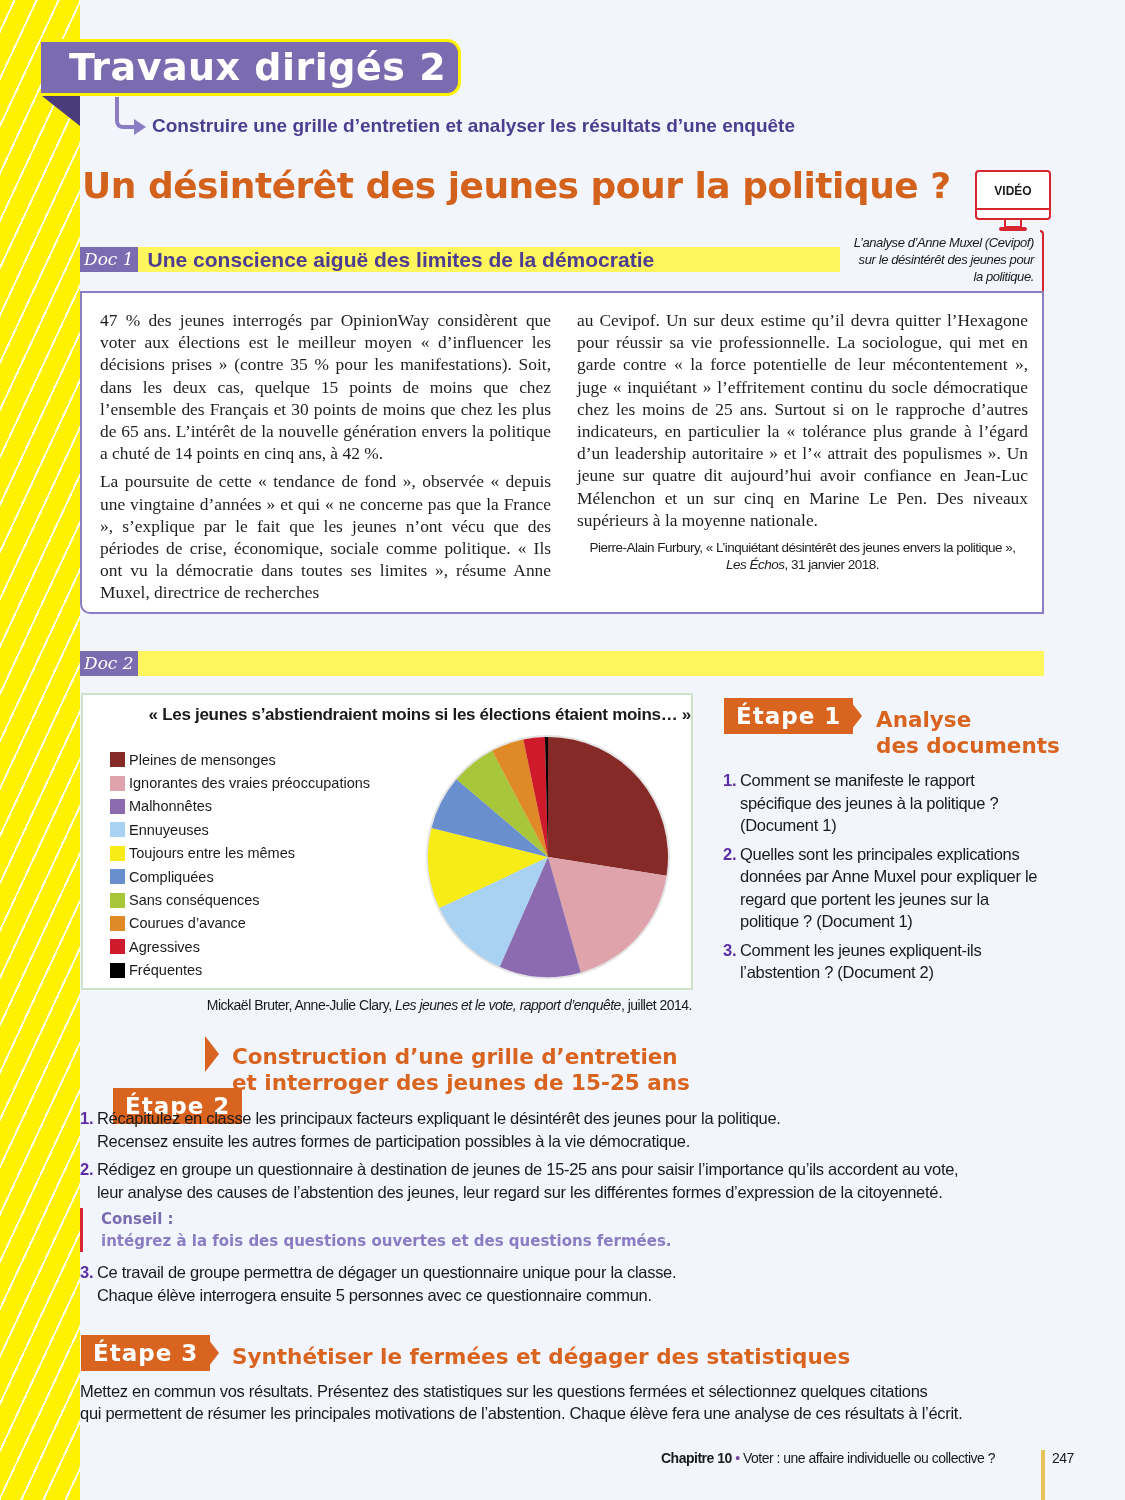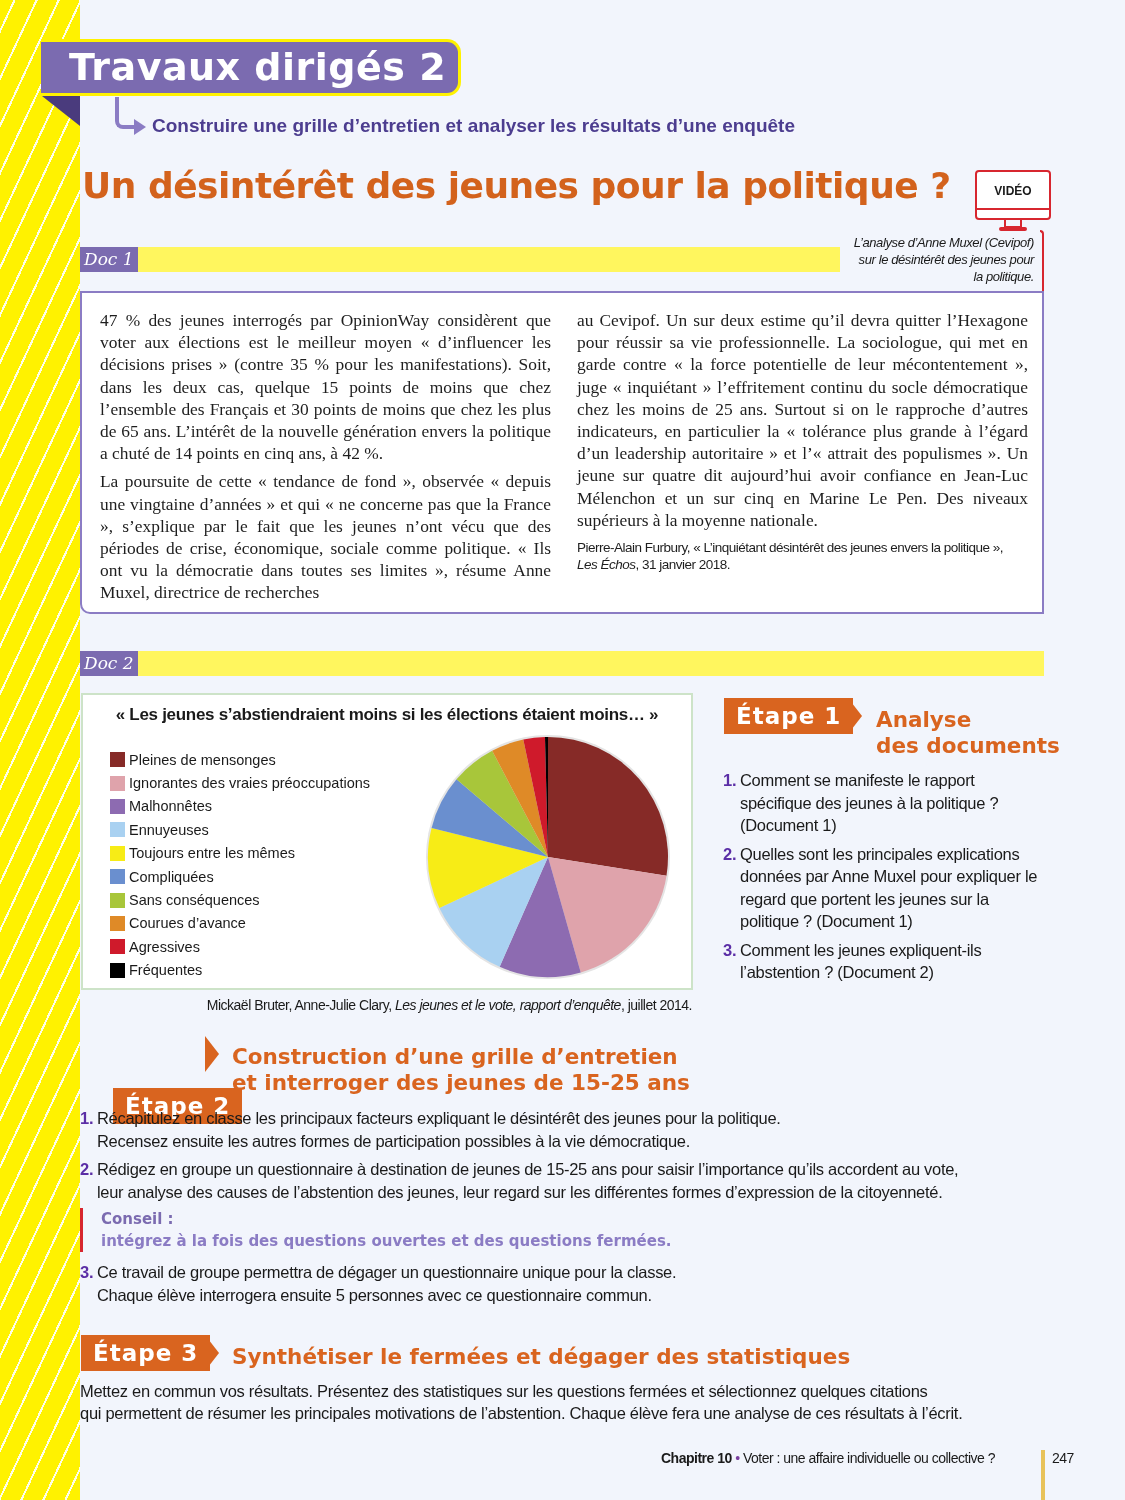--- a/index.html
+++ b/index.html
@@ -19,23 +19,23 @@
   .video-line { position: absolute; left: 1040px; top: 230px; width: 4px; height: 62px; border-top: 2px solid #d7262f; border-right: 2px solid #d7262f; border-radius: 0 6px 0 0; }
   .video-cap { position: absolute; left: 850px; top: 234px; width: 184px; text-align: right; font-style: italic; font-size: 13px; line-height: 17px; letter-spacing: -0.4px; }
   .doc-head { position: absolute; height: 25px; background: #fff65e; display: flex; align-items: center; }
   .doc-tag { background: #7b6bb0; color: #fff; font-family: "DejaVu Serif", serif; font-style: italic; font-size: 17px; height: 25px; line-height: 25px; padding: 0 4px; margin-right: 10px; }
   .doc-title { color: #4c3d8f; font-weight: bold; font-size: 21px; }
   .doc1-box { position: absolute; left: 80px; top: 291px; width: 964px; height: 323px; border: 2px solid #8b7cc4; border-radius: 0 0 0 10px; background: #fff; }
   .col { position: absolute; top: 16px; width: 451px; font-family: "Liberation Serif", serif; font-size: 17.4px; line-height: 22.2px; text-align: justify; color: #1e1e1e; }
   .col p + p { margin-top: 6px; }
   .col-l { left: 18px; }
   .col-r { left: 495px; }
-  .source1 { margin-top: 8px; text-align: left; font-family: "Liberation Sans", sans-serif; font-size: 13.5px; line-height: 17px; letter-spacing: -0.5px; }
+  .source1 { margin-top: 8px; text-align: center; font-family: "Liberation Sans", sans-serif; font-size: 13.5px; line-height: 17px; letter-spacing: -0.5px; }
   .chart-box { position: absolute; left: 81px; top: 693px; width: 612px; height: 297px; border: 2px solid #cde3c8; background: #fff; }
-  .chart-title { position: absolute; left: 0; right: 0; top: 10px; text-align: center; font-weight: bold; font-size: 17px; letter-spacing: -0.3px; }
+  .chart-title { position: absolute; left: 0; right: 0; top: 10px; text-align: right; font-weight: bold; font-size: 17px; letter-spacing: -0.3px; }
   .legend { position: absolute; left: 27px; top: 53px; }
   .leg-item { display: flex; align-items: center; height: 23.4px; font-size: 14.5px; }
   .sw { width: 15px; height: 15px; margin-right: 4px; }
   .pie { position: absolute; left: 340px; top: 40px; }
   .source2 { position: absolute; left: 80px; top: 997px; width: 612px; text-align: right; font-size: 14px; letter-spacing: -0.5px; }
   .etape-tag { position: absolute; height: 36px; background: #d9641f; color: #fff; font-weight: bold; font-size: 23px; line-height: 36px; padding: 0 12px; font-family: "DejaVu Sans", sans-serif; letter-spacing: 1px; }
   .etape-arrow { position: absolute; width: 0; height: 0; border-left: 14px solid #d9641f; border-top: 18px solid transparent; border-bottom: 18px solid transparent; }
   .etape-title { position: absolute; color: #d9641f; font-weight: bold; font-size: 21.5px; line-height: 26px; font-family: "DejaVu Sans", sans-serif; }
   .qlist { position: absolute; font-size: 16.5px; line-height: 22.5px; letter-spacing: -0.3px; }
   .qitem { display: flex; margin-bottom: 6px; }
@@ -62,20 +62,21 @@
   <span>VIDÉO</span>
   <div class="bar"></div>
 </div>
 <div class="video-stand"></div>
 <div class="video-base"></div>
 <div class="video-line"></div>
 <div class="video-cap">L’analyse d’Anne Muxel (Cevipof) sur le désintérêt des jeunes pour la politique.</div>
 
 <div class="doc-head" style="left:80px; top:247px; width:760px;">
   <span class="doc-tag">Doc 1</span>
+  <span class="doc-title">Une conscience aiguë des limites de la démocratie</span>
 </div>
 
 <div class="doc1-box">
   <div class="col col-l">
     <p>47 % des jeunes interrogés par OpinionWay considèrent que voter aux élections est le meilleur moyen « d’influencer les décisions prises » (contre 35 % pour les manifestations). Soit, dans les deux cas, quelque 15 points de moins que chez l’ensemble des Français et 30 points de moins que chez les plus de 65 ans. L’intérêt de la nouvelle génération envers la politique a chuté de 14 points en cinq ans, à 42 %.</p>
     <p>La poursuite de cette « tendance de fond », observée « depuis une vingtaine d’années » et qui « ne concerne pas que la France », s’explique par le fait que les jeunes n’ont vécu que des périodes de crise, économique, sociale comme politique. « Ils ont vu la démocratie dans toutes ses limites », résume Anne Muxel, directrice de recherches</p>
   </div>
   <div class="col col-r">
     <p>au Cevipof. Un sur deux estime qu’il devra quitter l’Hexagone pour réussir sa vie professionnelle. La sociologue, qui met en garde contre « la force potentielle de leur mécontentement », juge « inquiétant » l’effritement continu du socle démocratique chez les moins de 25 ans. Surtout si on le rapproche d’autres indicateurs, en particulier la « tolérance plus grande à l’égard d’un leadership autoritaire » et l’« attrait des populismes ». Un jeune sur quatre dit aujourd’hui avoir confiance en Jean-Luc Mélenchon et un sur cinq en Marine Le Pen. Des niveaux supérieurs à la moyenne nationale.</p>
     <div class="source1">

